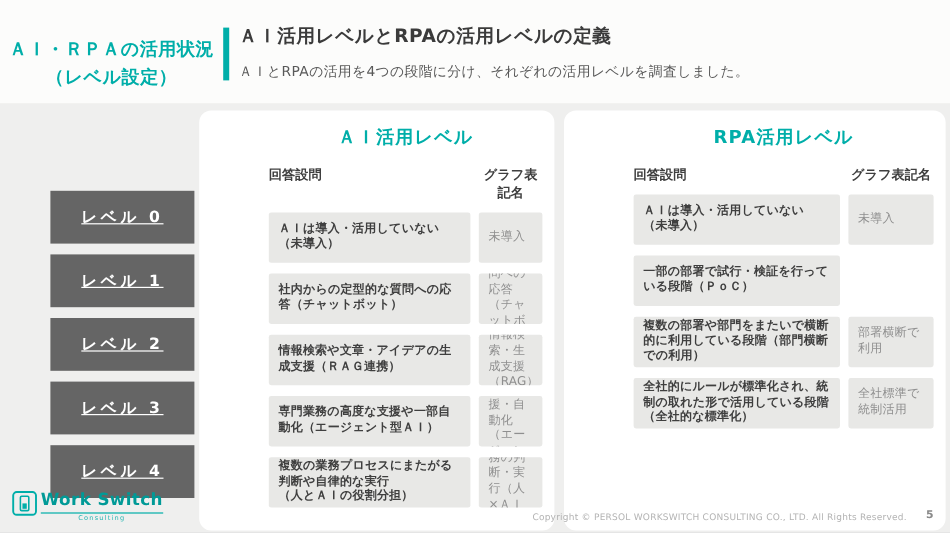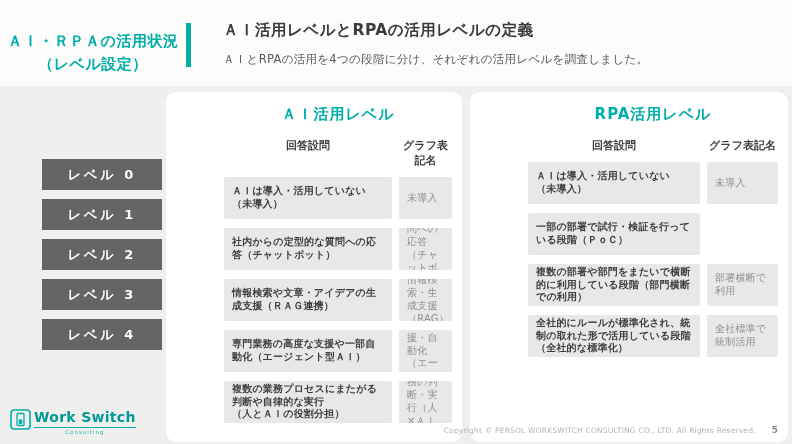--- a/index.html
+++ b/index.html
@@ -16,48 +16,48 @@
     position:absolute; top:0; left:0; width:792px; height:86px;
     background:#fcfcfb; display:flex; align-items:stretch;
   }
   .sidebar-title {
     width:186px; display:flex; flex-direction:column;
     justify-content:center; align-items:center;
     color:#00aea9; font-weight:bold; font-size:15px; line-height:1.55;
     letter-spacing:0.5px; text-align:center; padding-top:20px;
   }
   .divider { width:5px; height:44px; background:#00aea9; margin-top:23px; }
-  .header-main { padding:20px 0 0 32px; }
+  .header-main { padding:20px 0 0 8px; }
   .main-title { font-size:15.5px; font-weight:bold; color:#3b3b3b; letter-spacing:0.5px; }
   .subtitle  { margin-top:11px; font-size:11.5px; color:#595959; letter-spacing:0.3px; }
 
   
   .levels { position:absolute; left:42px; top:159px; width:120px; }
   .level-box {
-    height:31px; margin-bottom:9px; background:#656565; color:#ffffff;
+    height:44px; margin-bottom:9px; background:#656565; color:#ffffff;
     font-size:13px; font-weight:bold; letter-spacing:3px;
-    display:flex; align-items:center; justify-content:center;
+    display:flex; align-items:center; justify-content:center;text-decoration:underline;
   }
 
   
   .card {
     position:absolute; top:92px; height:350px;
     background:#ffffff; border-radius:10px;padding-left:48px;
   }
   .card-ai  { left:166px; width:296px; --qw:168px; }
   .card-rpa { left:470px; width:318px; --qw:172px; }
   .card-title {
     margin-top:13px; height:20px; text-align:center;
     color:#00aea9; font-weight:bold; font-size:15px; letter-spacing:1px;
   }
   .col-headers {
     display:flex; gap:7px; padding:0 10px; margin-top:13px; margin-bottom:9px;
     font-size:11px; font-weight:bold; color:#3f3f3f;
   }
-  .col-headers .col-q { width:var(--qw); text-align:center; }
+  .col-headers .col-q { width:var(--qw); text-align:left; }
   .col-headers .col-l { flex:1; text-align:center; }
   .rows { padding:0 10px; }
   .row { display:flex; gap:7px; margin-bottom:9px; height:42px; }
   .cell {
     background:#e8e8e6; border-radius:2px; padding:3px 8px;
     display:flex; flex-direction:column; justify-content:center;
     white-space:pre-line; overflow:hidden;
     font-size:10px; line-height:1.28; letter-spacing:0.2px;
   }
   .cell.qa { width:var(--qw); font-weight:bold; color:#3f3f3f; }

